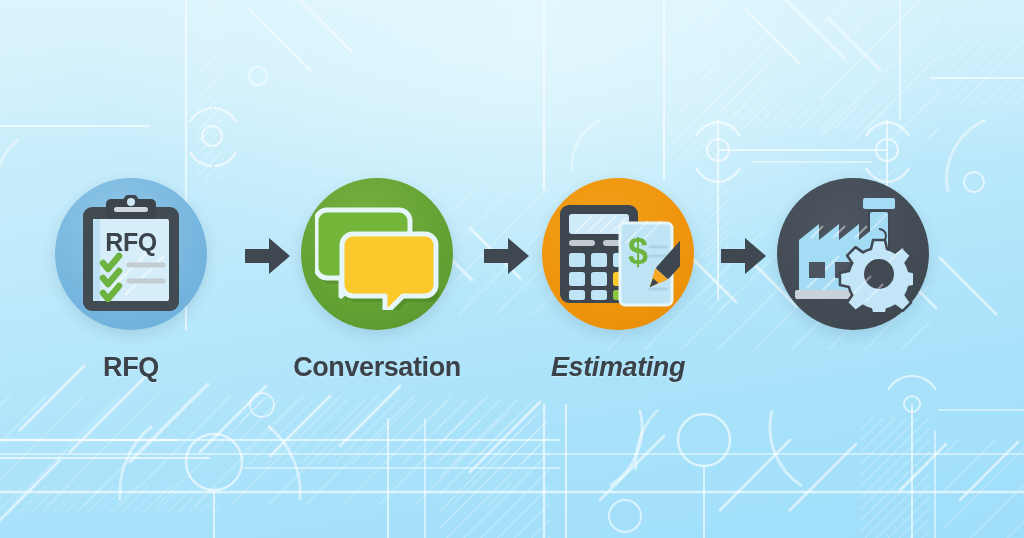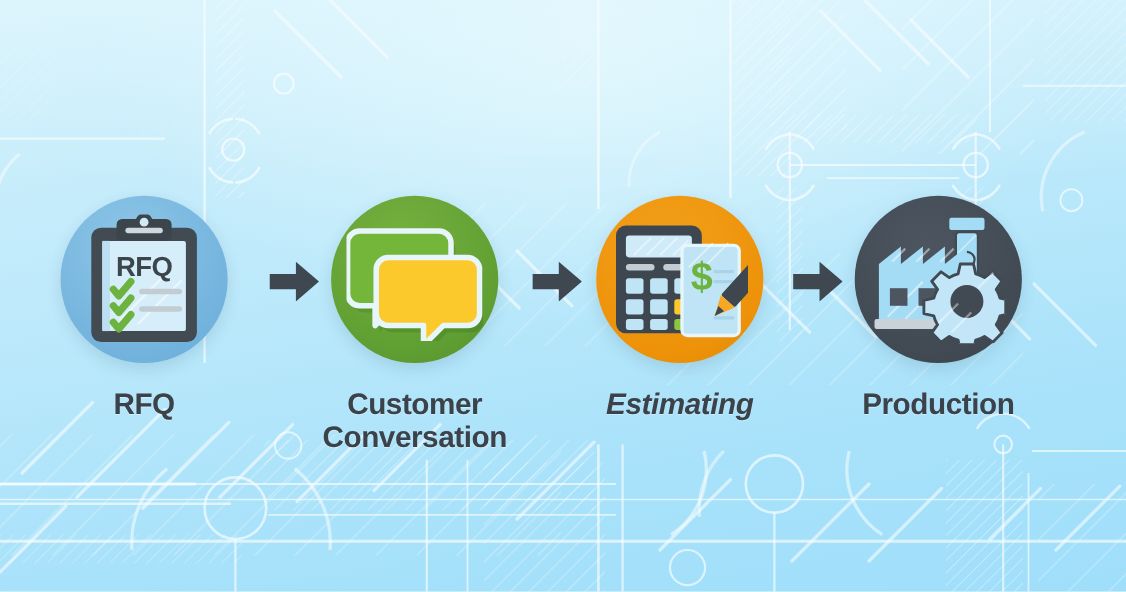--- a/index.html
+++ b/index.html
@@ -237,21 +237,20 @@
             <path d="M12 12 h72 a11 11 0 0 1 11 11 v46 a11 11 0 0 1 -11 11 h-40 l-18 18 v-18 h-14 a11 11 0 0 1 -11 -11 v-46 a11 11 0 0 1 11 -11 z" fill="#2f5a12" transform="translate(4,6)"></path>
           </g>
           <path d="M12 12 h72 a11 11 0 0 1 11 11 v46 a11 11 0 0 1 -11 11 h-40 l-18 18 v-18 h-14 a11 11 0 0 1 -11 -11 v-46 a11 11 0 0 1 11 -11 z" fill="#73b63a" stroke="#e6f6fb" stroke-width="5" stroke-linejoin="round"></path>
           <g opacity=".22">
             <path d="M38 36 h72 a11 11 0 0 1 11 11 v40 a11 11 0 0 1 -11 11 h-22 l-18 18 v-18 h-32 a11 11 0 0 1 -11 -11 v-40 a11 11 0 0 1 11 -11 z" fill="#2f5a12" transform="translate(4,6)"></path>
           </g>
           <path d="M38 36 h72 a11 11 0 0 1 11 11 v40 a11 11 0 0 1 -11 11 h-22 l-18 18 v-18 h-32 a11 11 0 0 1 -11 -11 v-40 a11 11 0 0 1 11 -11 z" fill="#fbc92b" stroke="#e6f6fb" stroke-width="5" stroke-linejoin="round"></path>
         </svg>
       </div>
       <div class="caption" style="left:-37px;top:174px;width:226px;">
-        <div>Customer</div>
         <div>Conversation</div>
       </div>
     </div>
 
     <div class="arrow" style="left:484px;">
       <svg width="45" height="36" viewBox="0 0 45 36">
         <path d="M0 11 h24 V0 l21 18 -21 18 V25 H0 Z" fill="#3f4851"></path>
       </svg>
     </div>
 
@@ -340,17 +339,16 @@
             <path d="M-6 -34 h12 l2 9 a26 26 0 0 1 8 3.4 l7.5 -5.3 8.5 8.5 -5.3 7.5 a26 26 0 0 1 3.4 8 l9 2 v12 l-9 2 a26 26 0 0 1 -3.4 8 l5.3 7.5 -8.5 8.5 -7.5 -5.3 a26 26 0 0 1 -8 3.4 l-2 9 h-12 l-2 -9 a26 26 0 0 1 -8 -3.4 l-7.5 5.3 -8.5 -8.5 5.3 -7.5 a26 26 0 0 1 -3.4 -8 l-9 -2 v-12 l9 -2 a26 26 0 0 1 3.4 -8 l-5.3 -7.5 8.5 -8.5 7.5 5.3 a26 26 0 0 1 8 -3.4 z" fill="#c2e6f8" stroke="#414a53" stroke-width="2.6" stroke-linejoin="round"></path>
             <circle cx="0" cy="0" r="15" fill="#414a53"></circle>
             <g stroke="#ffffff" stroke-opacity=".4" stroke-width="2">
               <line x1="-26" y1="20" x2="-8" y2="2"></line>
               <line x1="-14" y1="28" x2="4" y2="10"></line>
               <line x1="10" y1="-12" x2="24" y2="-26"></line>
             </g>
           </g>
         </svg>
       </div>
-      <div class="caption" style="left:-30px;top:174px;width:212px;">Production</div>
     </div>
 
   </div>
 </div>
 
 </body></html>

